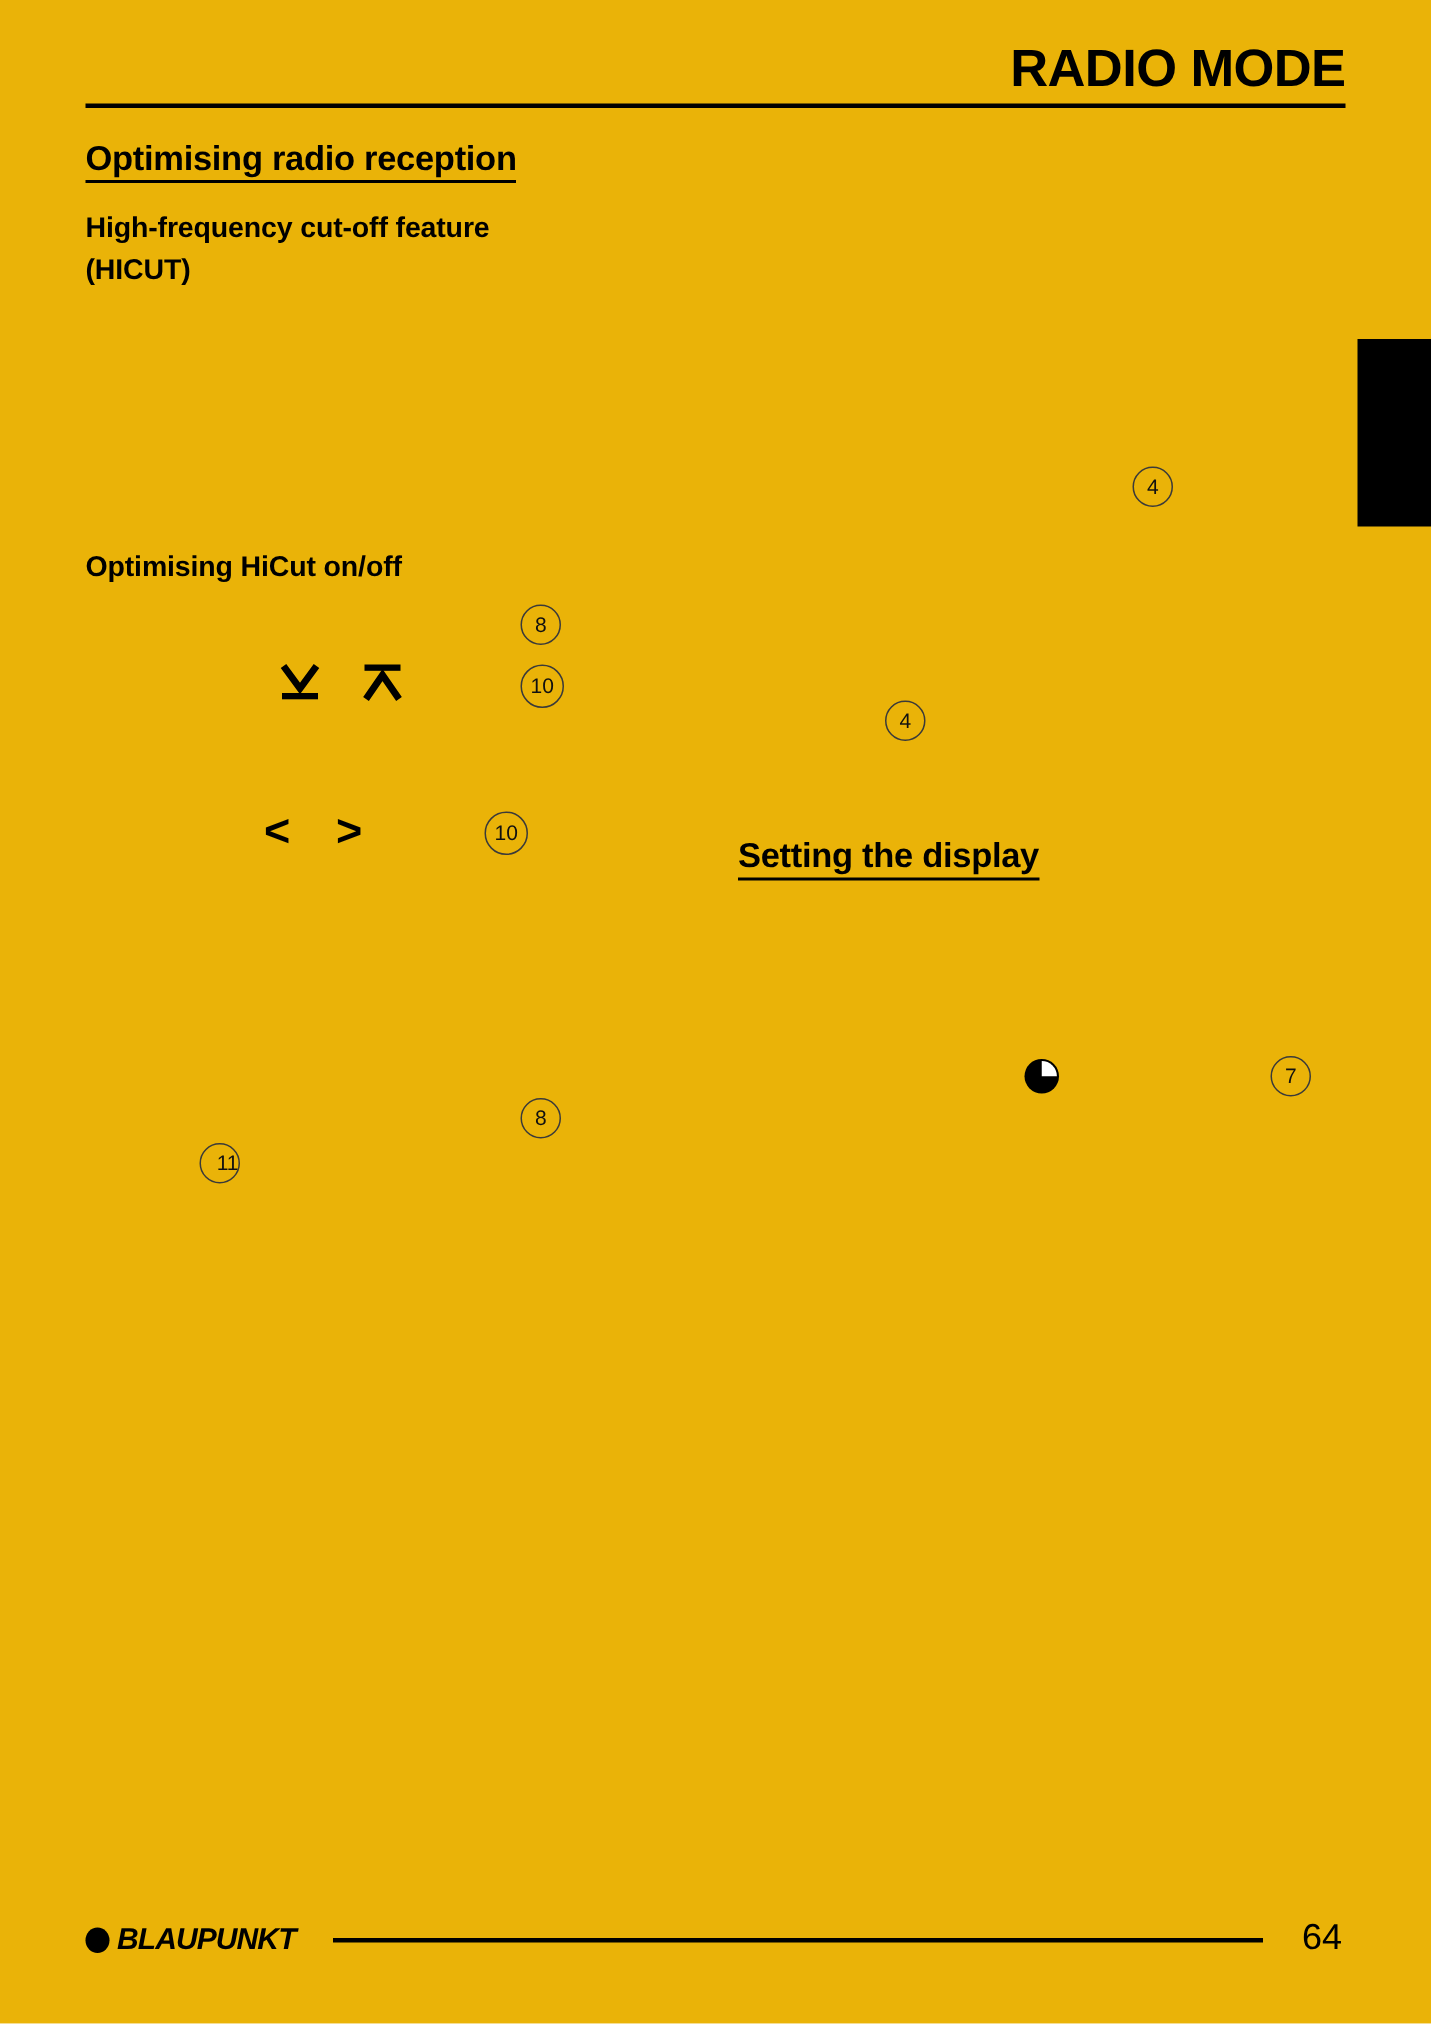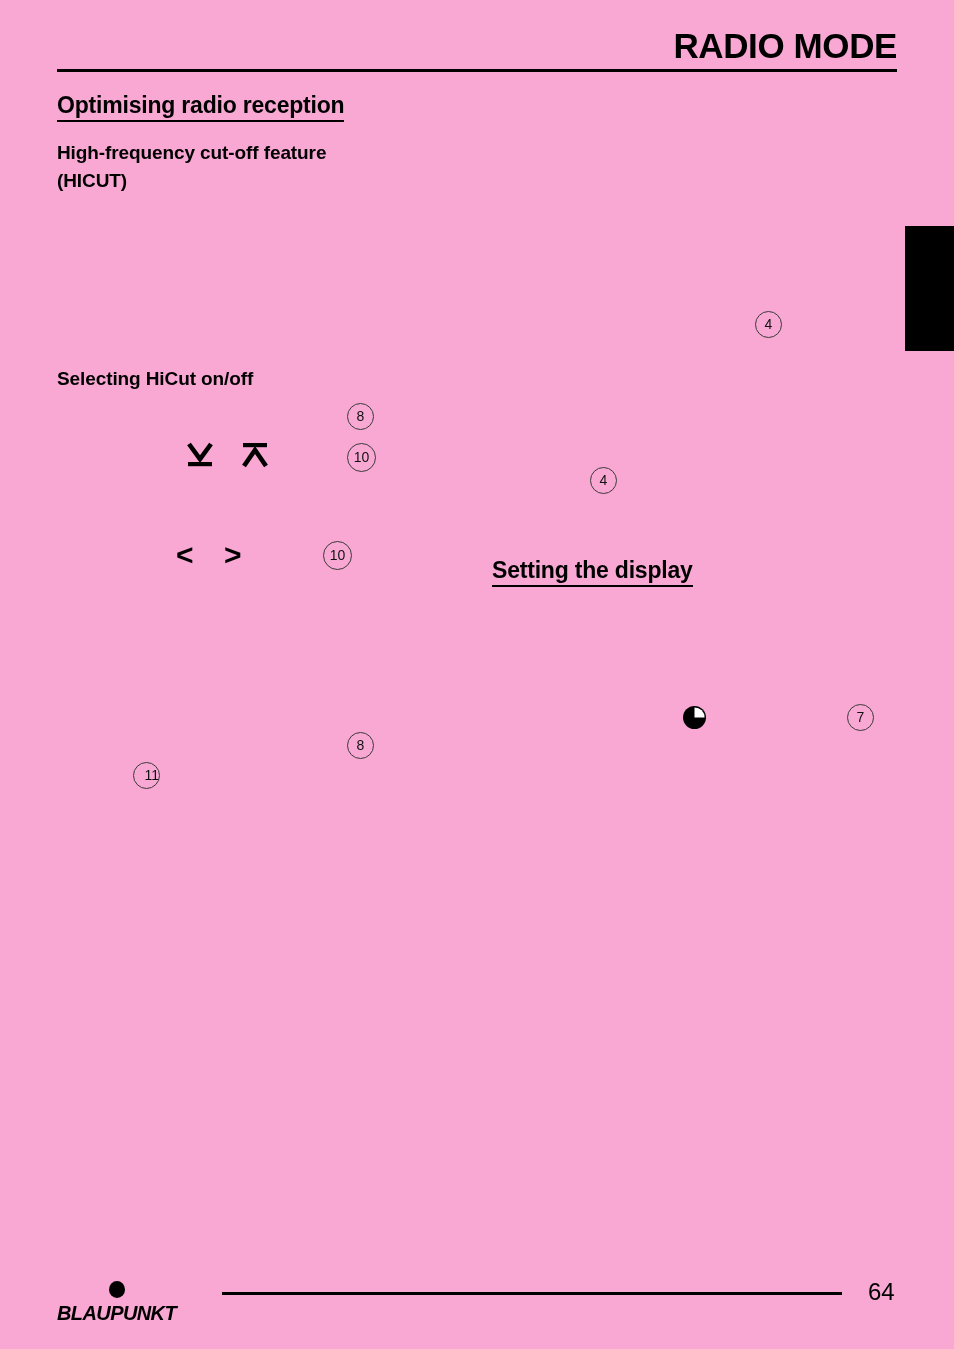--- a/index.html
+++ b/index.html
@@ -8,21 +8,21 @@
     background: #ffffff;
   }
   body {
     font-family: "Liberation Sans", sans-serif;
     color: #000000;
   }
   #page {
     position: relative;
     width: 954px;
     height: 1349px;
-    background: #f9a8d4;
+    background: #eab308;
     overflow: hidden;
   }
 
   
   .page-title {
     position: absolute;
     right: 57px;
     top: 28px;
     font-size: 35px;
     font-weight: bold;
@@ -123,21 +123,20 @@
 
   
   .footer-logo {
     position: absolute;
     left: 57px;
     top: 1281px;
     display: flex;
     align-items: center;
     gap: 5px;
     height: 24px;
-    flex-direction: column;
   }
   .logo-dot {
     width: 16px;
     height: 17px;
     border-radius: 50%;
     background: #000000;
     flex: 0 0 auto;
   }
   .logo-word {
     font-size: 20px;
@@ -173,21 +172,21 @@
   <div class="chapter-tab"></div>
 
   <div class="col col-left">
 
     <div class="h-section" style="left:0; top:92px;">Optimising radio reception</div>
 
     <div class="h-sub" style="left:0; top:141px;">High-frequency cut-off feature</div>
 
     <div class="h-sub" style="left:0; top:169px;">(HICUT)</div>
 
-    <div class="h-sub" style="left:0; top:367px;">Selecting HiCut on/off</div>
+    <div class="h-sub" style="left:0; top:367px;">Optimising HiCut on/off</div>
 
     <div class="callout" style="left:290px; top:403px;">8</div>
 
     <div class="sym-arrowbar" style="left:128px; top:441px;">
       <svg width="30" height="32" viewBox="0 0 30 32" aria-hidden="true">
         <path d="M4 3 L15 18 L26 3" fill="none" stroke="#000" stroke-width="4.6" stroke-linecap="butt"></path>
         <rect x="3" y="21" width="24" height="4.2" fill="#000"></rect>
       </svg>
     </div>
 

